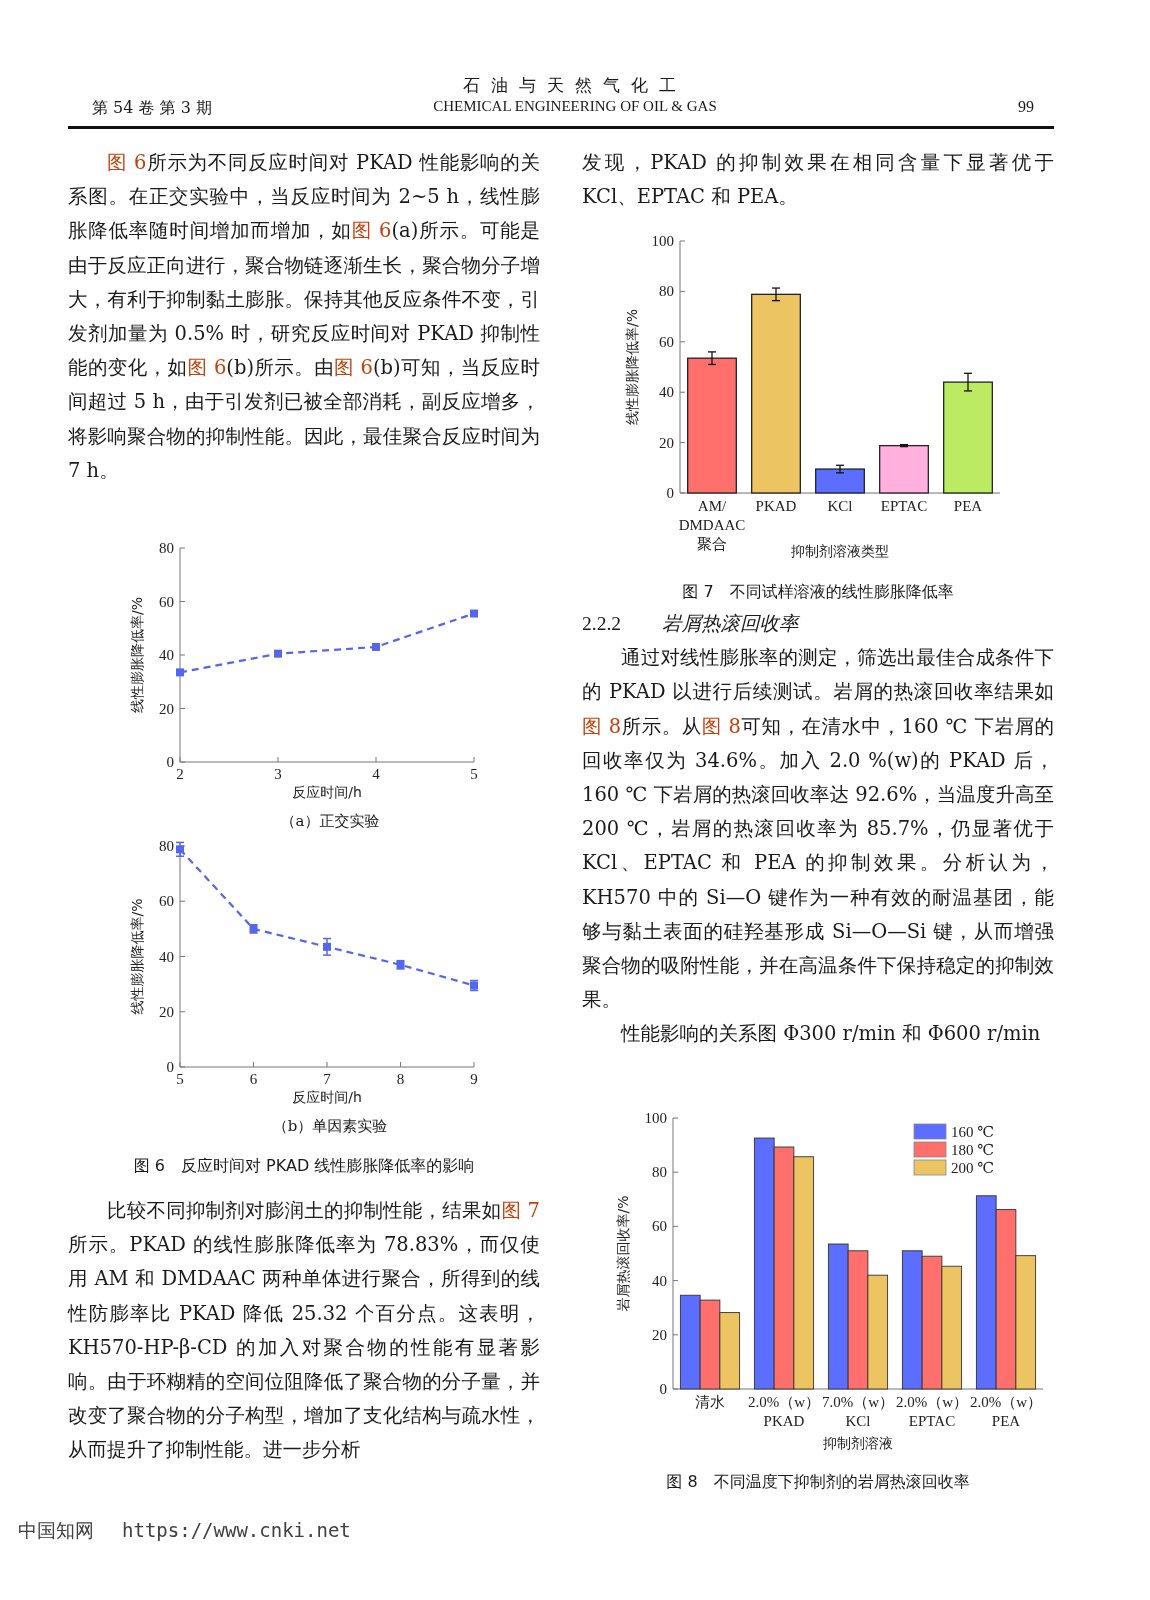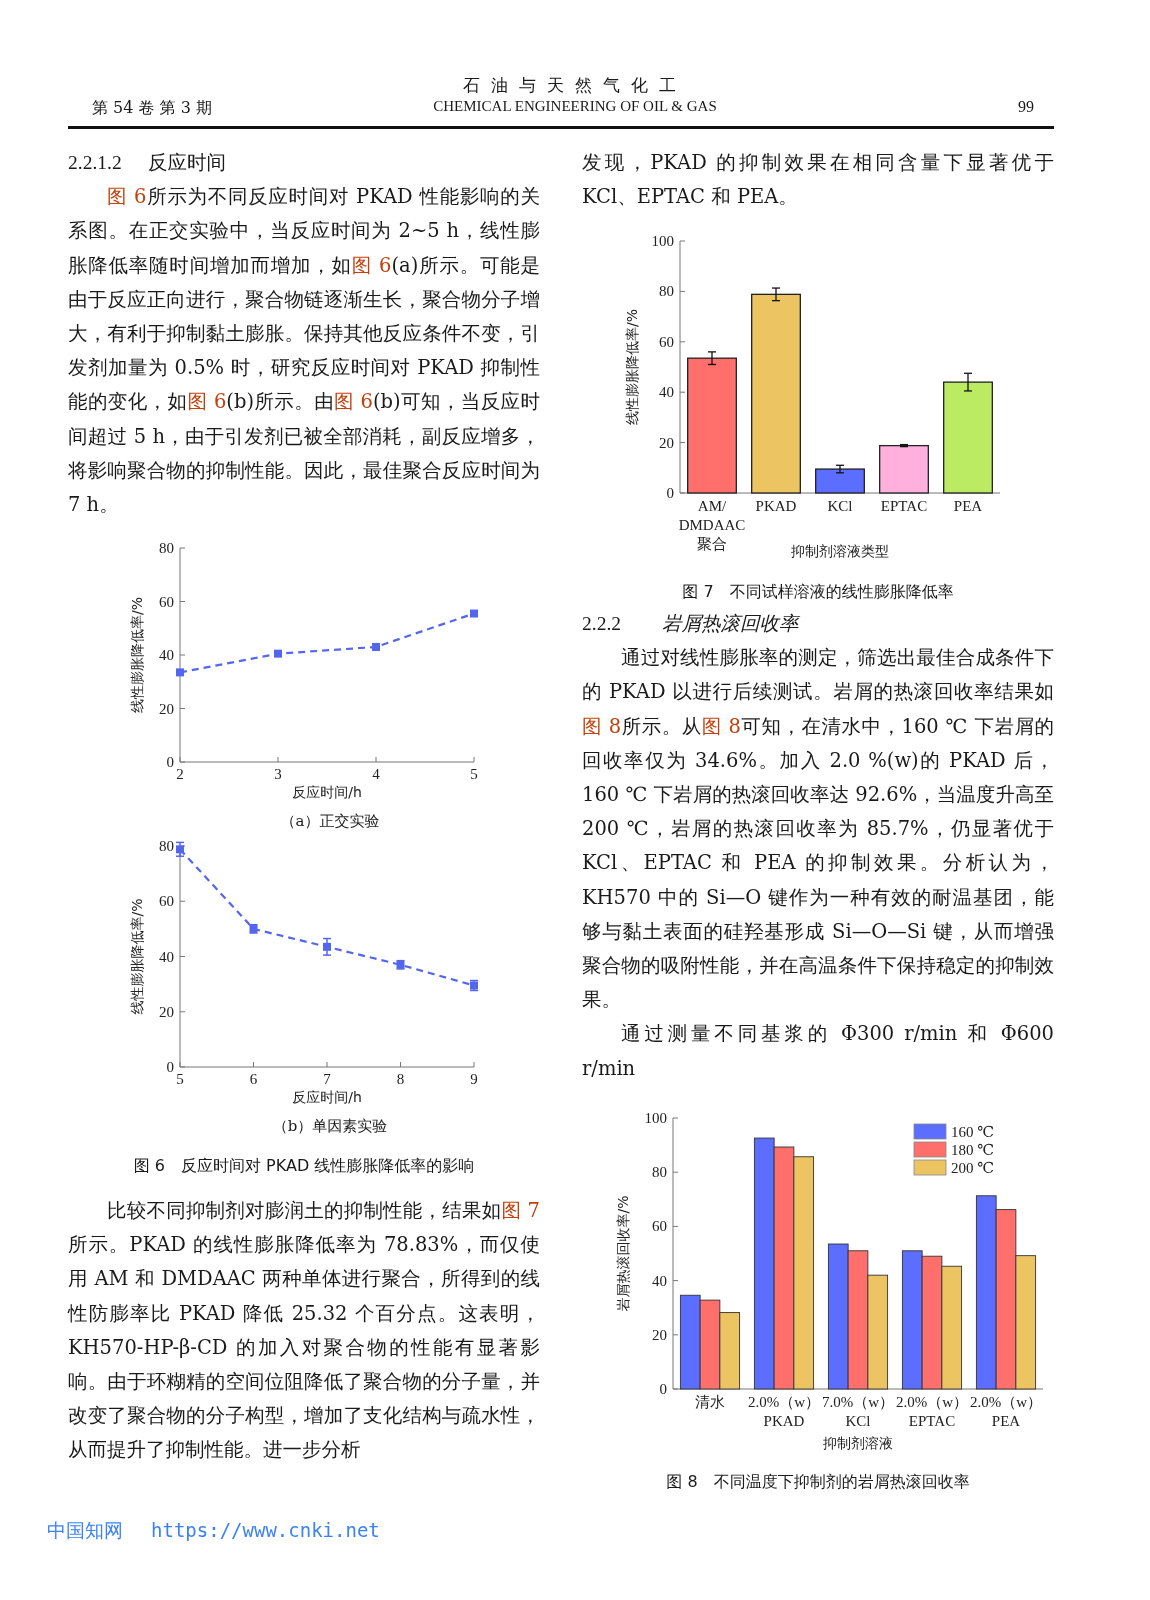--- a/index.html
+++ b/index.html
@@ -14,34 +14,33 @@
   .col { position: absolute; font-size: 19.5px; line-height: 34.2px; text-align: justify; }
   .col p { margin: 0; text-indent: 2em; }
   .col .h { text-indent: 0; }
   .col .h .num { display: inline-block; width: 80px; font-family: "Liberation Serif", serif; }
   .lft { left: 68px; width: 472px; }
   .rgt { left: 582px; width: 472px; }
   .ref { color: #c2410c; }
   .cap { position: absolute; text-align: center; font-family: "DejaVu Sans", "Liberation Sans", sans-serif; font-size: 16px; }
   .subcap { position: absolute; text-align: center; font-size: 15px; }
   svg text { font-family: "Liberation Serif", "DejaVu Serif", serif; fill: #222; }
-  .footer { left: 47px; top: 1518px; font-size: 19px; color: #3b82f6; font-family: "DejaVu Sans Mono", "Liberation Mono", monospace; }
+  .footer { left: 18px; top: 1518px; font-size: 19px; color: #404040; font-family: "DejaVu Sans Mono", "Liberation Mono", monospace; }
   .footer .cn { font-family: "DejaVu Serif", serif; margin-right: 28px; }
 </style>
 </head>
 <body>
 
 <div class="abs hdr-cn">石油与天然气化工</div>
 <div class="abs hdr-en">CHEMICAL ENGINEERING OF OIL &amp; GAS</div>
 <div class="abs hdr-vol">第 54 卷 第 3 期</div>
 <div class="abs hdr-page">99</div>
 <div class="abs hdr-rule"></div>
 
 <div class="col lft" style="top:146px;">
-  <p class="h"><span class="num">2.2.1.2</span><span>反应时间</span></p>
   <p><a class="ref">图 6</a><span>所示为不同反应时间对 PKAD 性能影响的关系图。在正交实验中，当反应时间为 2~5 h，线性膨胀降低率随时间增加而增加，如</span><a class="ref">图 6</a><span>(a)所示。可能是由于反应正向进行，聚合物链逐渐生长，聚合物分子增大，有利于抑制黏土膨胀。保持其他反应条件不变，引发剂加量为 0.5% 时，研究反应时间对 PKAD 抑制性能的变化，如</span><a class="ref">图 6</a><span>(b)所示。由</span><a class="ref">图 6</a><span>(b)可知，当反应时间超过 5 h，由于引发剂已被全部消耗，副反应增多，将影响聚合物的抑制性能。因此，最佳聚合反应时间为 7 h。</span></p>
 </div>
 
 <svg class="abs" style="left:100px;top:530px;" width="440" height="280">
   <g id="fig6a-g" transform="translate(-100,-530)">
       <line x1="180" y1="762" x2="180" y2="548" stroke="#777" stroke-width="1"></line>
       <line x1="180" y1="762" x2="474" y2="762" stroke="#777" stroke-width="1"></line>
       <line x1="180" y1="762" x2="185" y2="762" stroke="#777"></line>
       <text x="174" y="767" text-anchor="end" font-size="15">0</text>
       <line x1="180" y1="708.5" x2="185" y2="708.5" stroke="#777"></line>
@@ -177,21 +176,21 @@
       <text x="840" y="511" text-anchor="middle" font-size="15">KCl</text>
       <text x="904" y="511" text-anchor="middle" font-size="15">EPTAC</text>
       <text x="968" y="511" text-anchor="middle" font-size="15">PEA</text>
     </g>
 </svg>
 <div class="cap" style="left:582px;width:472px;top:582px;">图 7　不同试样溶液的线性膨胀降低率</div>
 
 <div class="col rgt" style="top:607px;">
   <p class="h"><span class="num">2.2.2</span><span style="font-style:italic">岩屑热滚回收率</span></p>
   <p><span>通过对线性膨胀率的测定，筛选出最佳合成条件下的 PKAD 以进行后续测试。岩屑的热滚回收率结果如</span><a class="ref">图 8</a><span>所示。从</span><a class="ref">图 8</a><span>可知，在清水中，160 ℃ 下岩屑的回收率仅为 34.6%。加入 2.0 %(w)的 PKAD 后，160 ℃ 下岩屑的热滚回收率达 92.6%，当温度升高至 200 ℃，岩屑的热滚回收率为 85.7%，仍显著优于 KCl、EPTAC 和 PEA 的抑制效果。分析认为，KH570 中的 Si—O 键作为一种有效的耐温基团，能够与黏土表面的硅羟基形成 Si—O—Si 键，从而增强聚合物的吸附性能，并在高温条件下保持稳定的抑制效果。</span></p>
-  <p>通过测量不同基浆的 Φ300 r/min 和 Φ600 r/min</p>
+  <p>性能影响的关系图 Φ300 r/min 和 Φ600 r/min</p>
 </div>
 
 <svg class="abs" style="left:600px;top:1100px;" width="450" height="370">
   <g id="fig8-g" transform="translate(-600,-1100)">
       <line x1="673" y1="1389" x2="673" y2="1118" stroke="#777" stroke-width="1"></line>
       <line x1="673" y1="1389" x2="1043" y2="1389" stroke="#777" stroke-width="1"></line>
       <line x1="673" y1="1389" x2="678" y2="1389" stroke="#777"></line>
       <text x="667" y="1394" text-anchor="end" font-size="15">0</text>
       <line x1="673" y1="1334.8" x2="678" y2="1334.8" stroke="#777"></line>
       <text x="667" y="1339.8" text-anchor="end" font-size="15">20</text>

